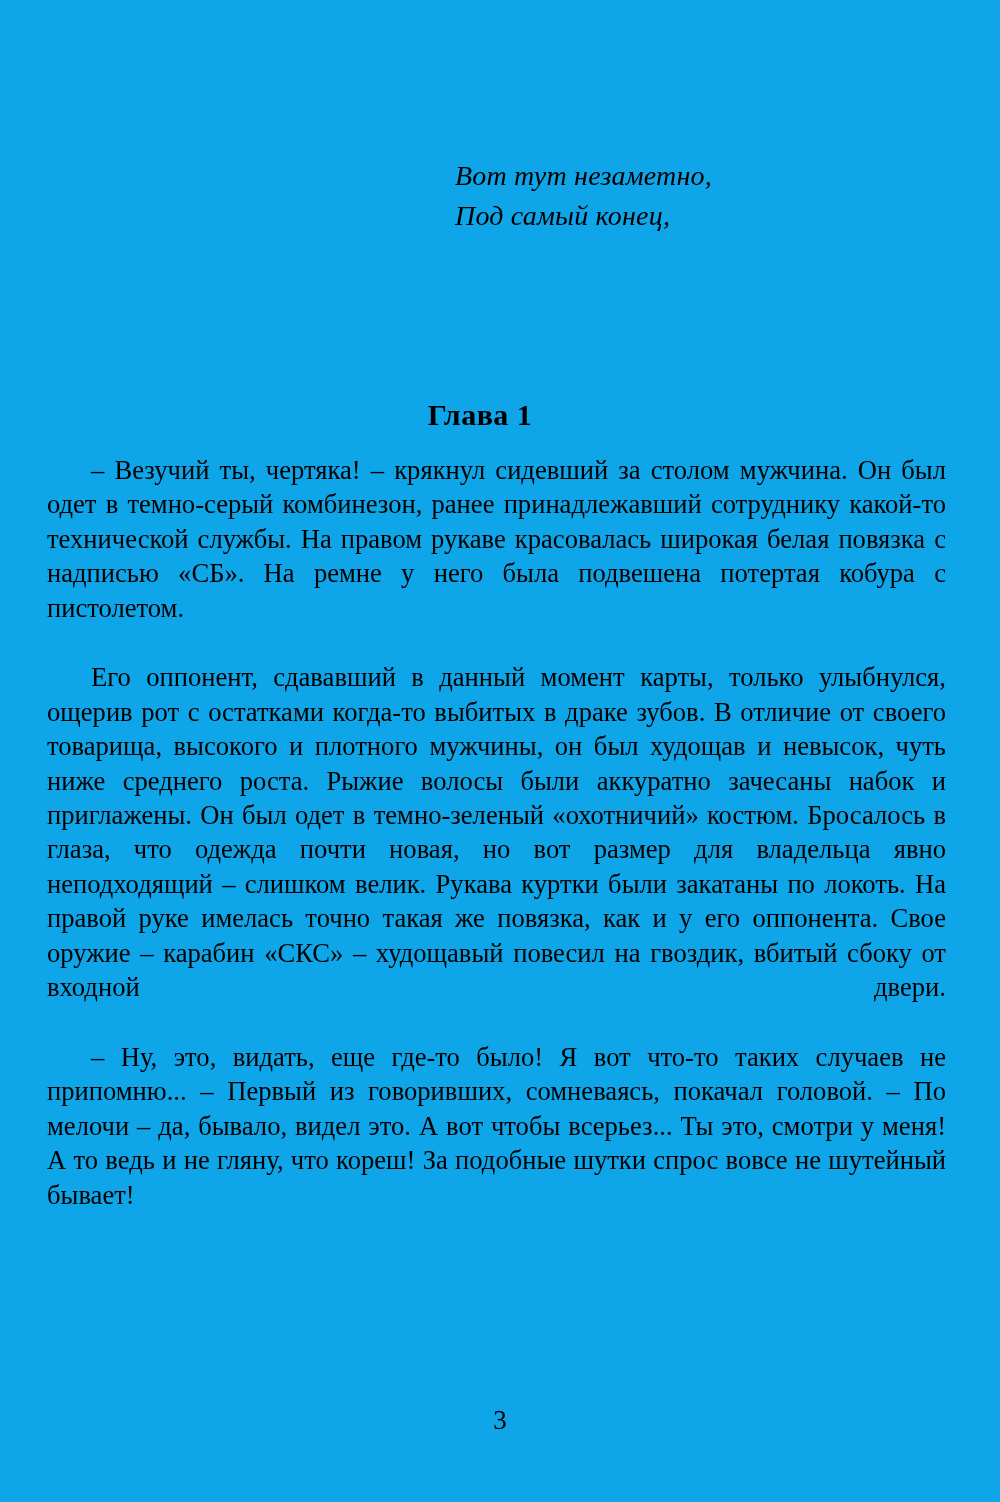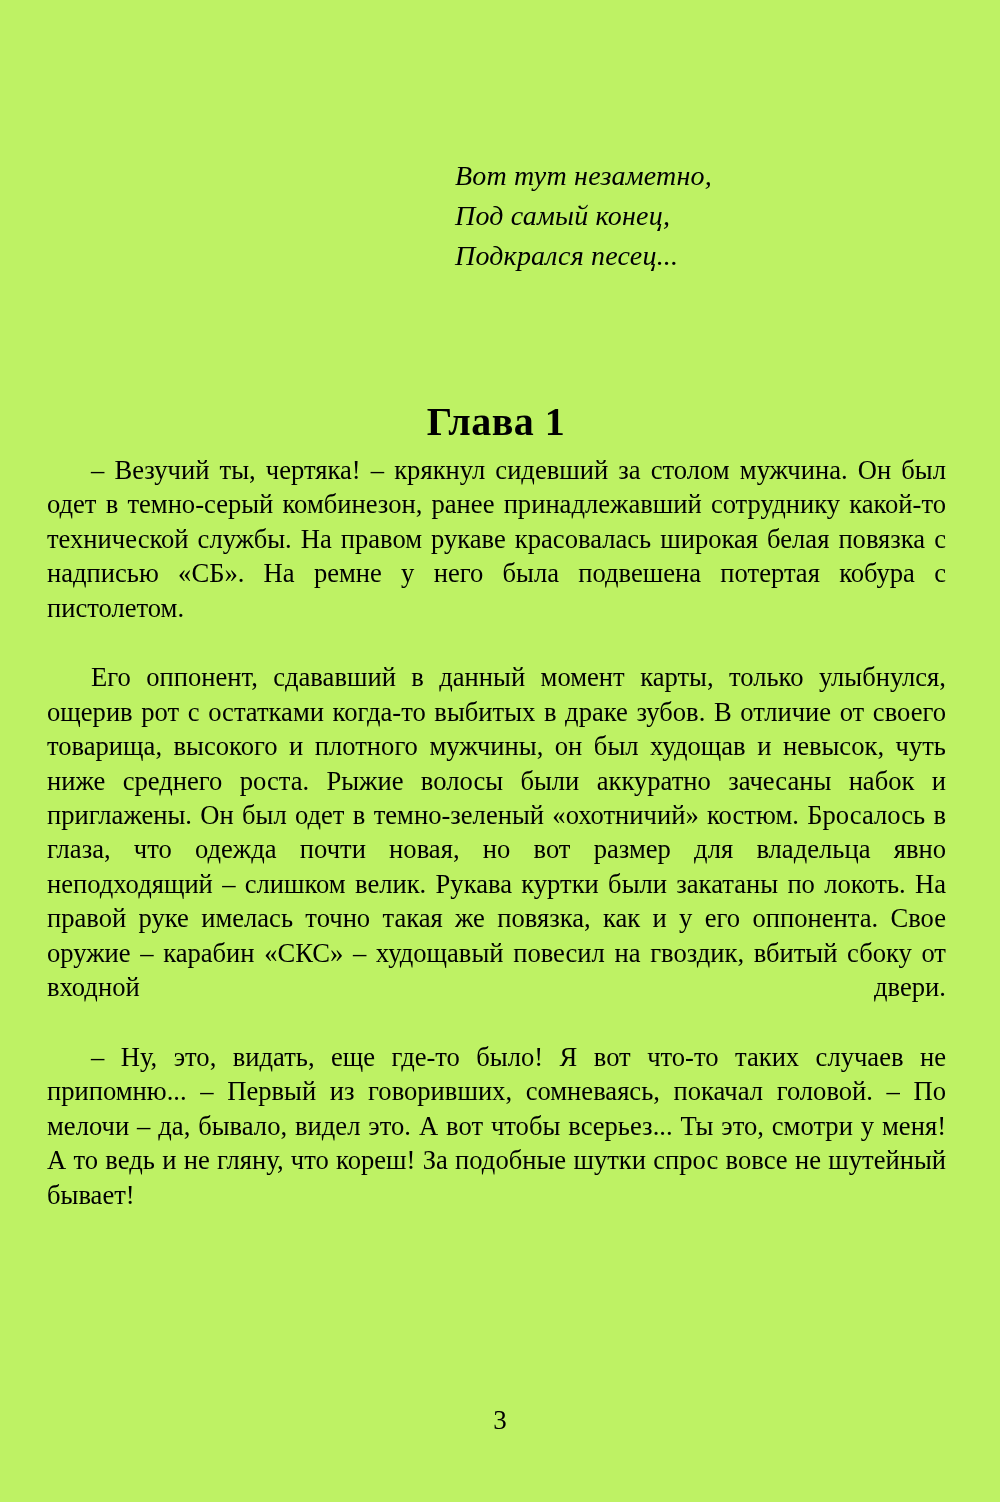--- a/index.html
+++ b/index.html
@@ -14,21 +14,21 @@
     position: relative;
     overflow: hidden;
     font-family: "Liberation Serif", "DejaVu Serif", serif;
     color: #000000;
     -webkit-font-smoothing: antialiased;
   }
 
   .page {
     position: absolute;
     inset: 0;
-    background: #bef264;
+    background: #0ea5e9;
   }
 
   
   .epigraph {
     position: absolute;
     left: 455px;
     top: 156px;
     width: 470px;
     font-style: italic;
     font-size: 28px;
@@ -36,26 +36,26 @@
     letter-spacing: 0.2px;
     white-space: nowrap;
   }
   .epigraph .eline {
     display: block;
   }
 
   
   .chapter-heading {
     position: absolute;
-    left: 46px;
+    left: 30px;
     top: 375px;
     width: 900px;
     text-align: center;
     font-weight: bold;
-    font-size: 40px;
+    font-size: 30px;
     line-height: 40px;
     letter-spacing: 0.5px;
   }
 
   
   .body-text {
     position: absolute;
     left: 46px;
     top: 452px;
     width: 901px;
@@ -95,21 +95,20 @@
   }
 </style>
 </head>
 <body>
 
 <div class="page">
 
   <div class="epigraph">
     <span class="eline">Вот тут незаметно,</span>
     <span class="eline">Под самый конец,</span>
-    <span class="eline">Подкрался песец...</span>
   </div>
 
   <h1 class="chapter-heading">Глава 1</h1>
 
   <div class="body-text">
     <p>– Везучий ты, чертяка! – крякнул сидевший за столом мужчина. Он был одет в темно-серый комбинезон, ранее принадлежавший сотруднику какой-то технической службы. На правом рукаве красовалась широкая белая повязка с надписью «СБ». На ремне у него была подвешена потертая кобура с пистолетом.</p>
     <p>Его оппонент, сдававший в данный момент карты, только улыбнулся, ощерив рот с остатками когда-то выбитых в драке зубов. В отличие от своего товарища, высокого и плотного мужчины, он был худощав и невысок, чуть ниже среднего роста. Рыжие волосы были аккуратно зачесаны набок и приглажены. Он был одет в темно-зеленый «охотничий» костюм. Бросалось в глаза, что одежда почти новая, но вот размер для владельца явно неподходящий – слишком велик. Рукава куртки были закатаны по локоть. На правой руке имелась точно такая же повязка, как и у его оппонента. Свое оружие – карабин «СКС» – худощавый повесил на гвоздик, вбитый сбоку от входной двери.</p>
     <p class="no-stretch">– Ну, это, видать, еще где-то было! Я вот что-то таких случаев не припомню... – Первый из говоривших, сомневаясь, покачал головой. – По мелочи – да, бывало, видел это. А вот чтобы всерьез... Ты это, смотри у меня! А то ведь и не гляну, что кореш! За подобные шутки спрос вовсе не шутейный бывает!</p>
   </div>
 

